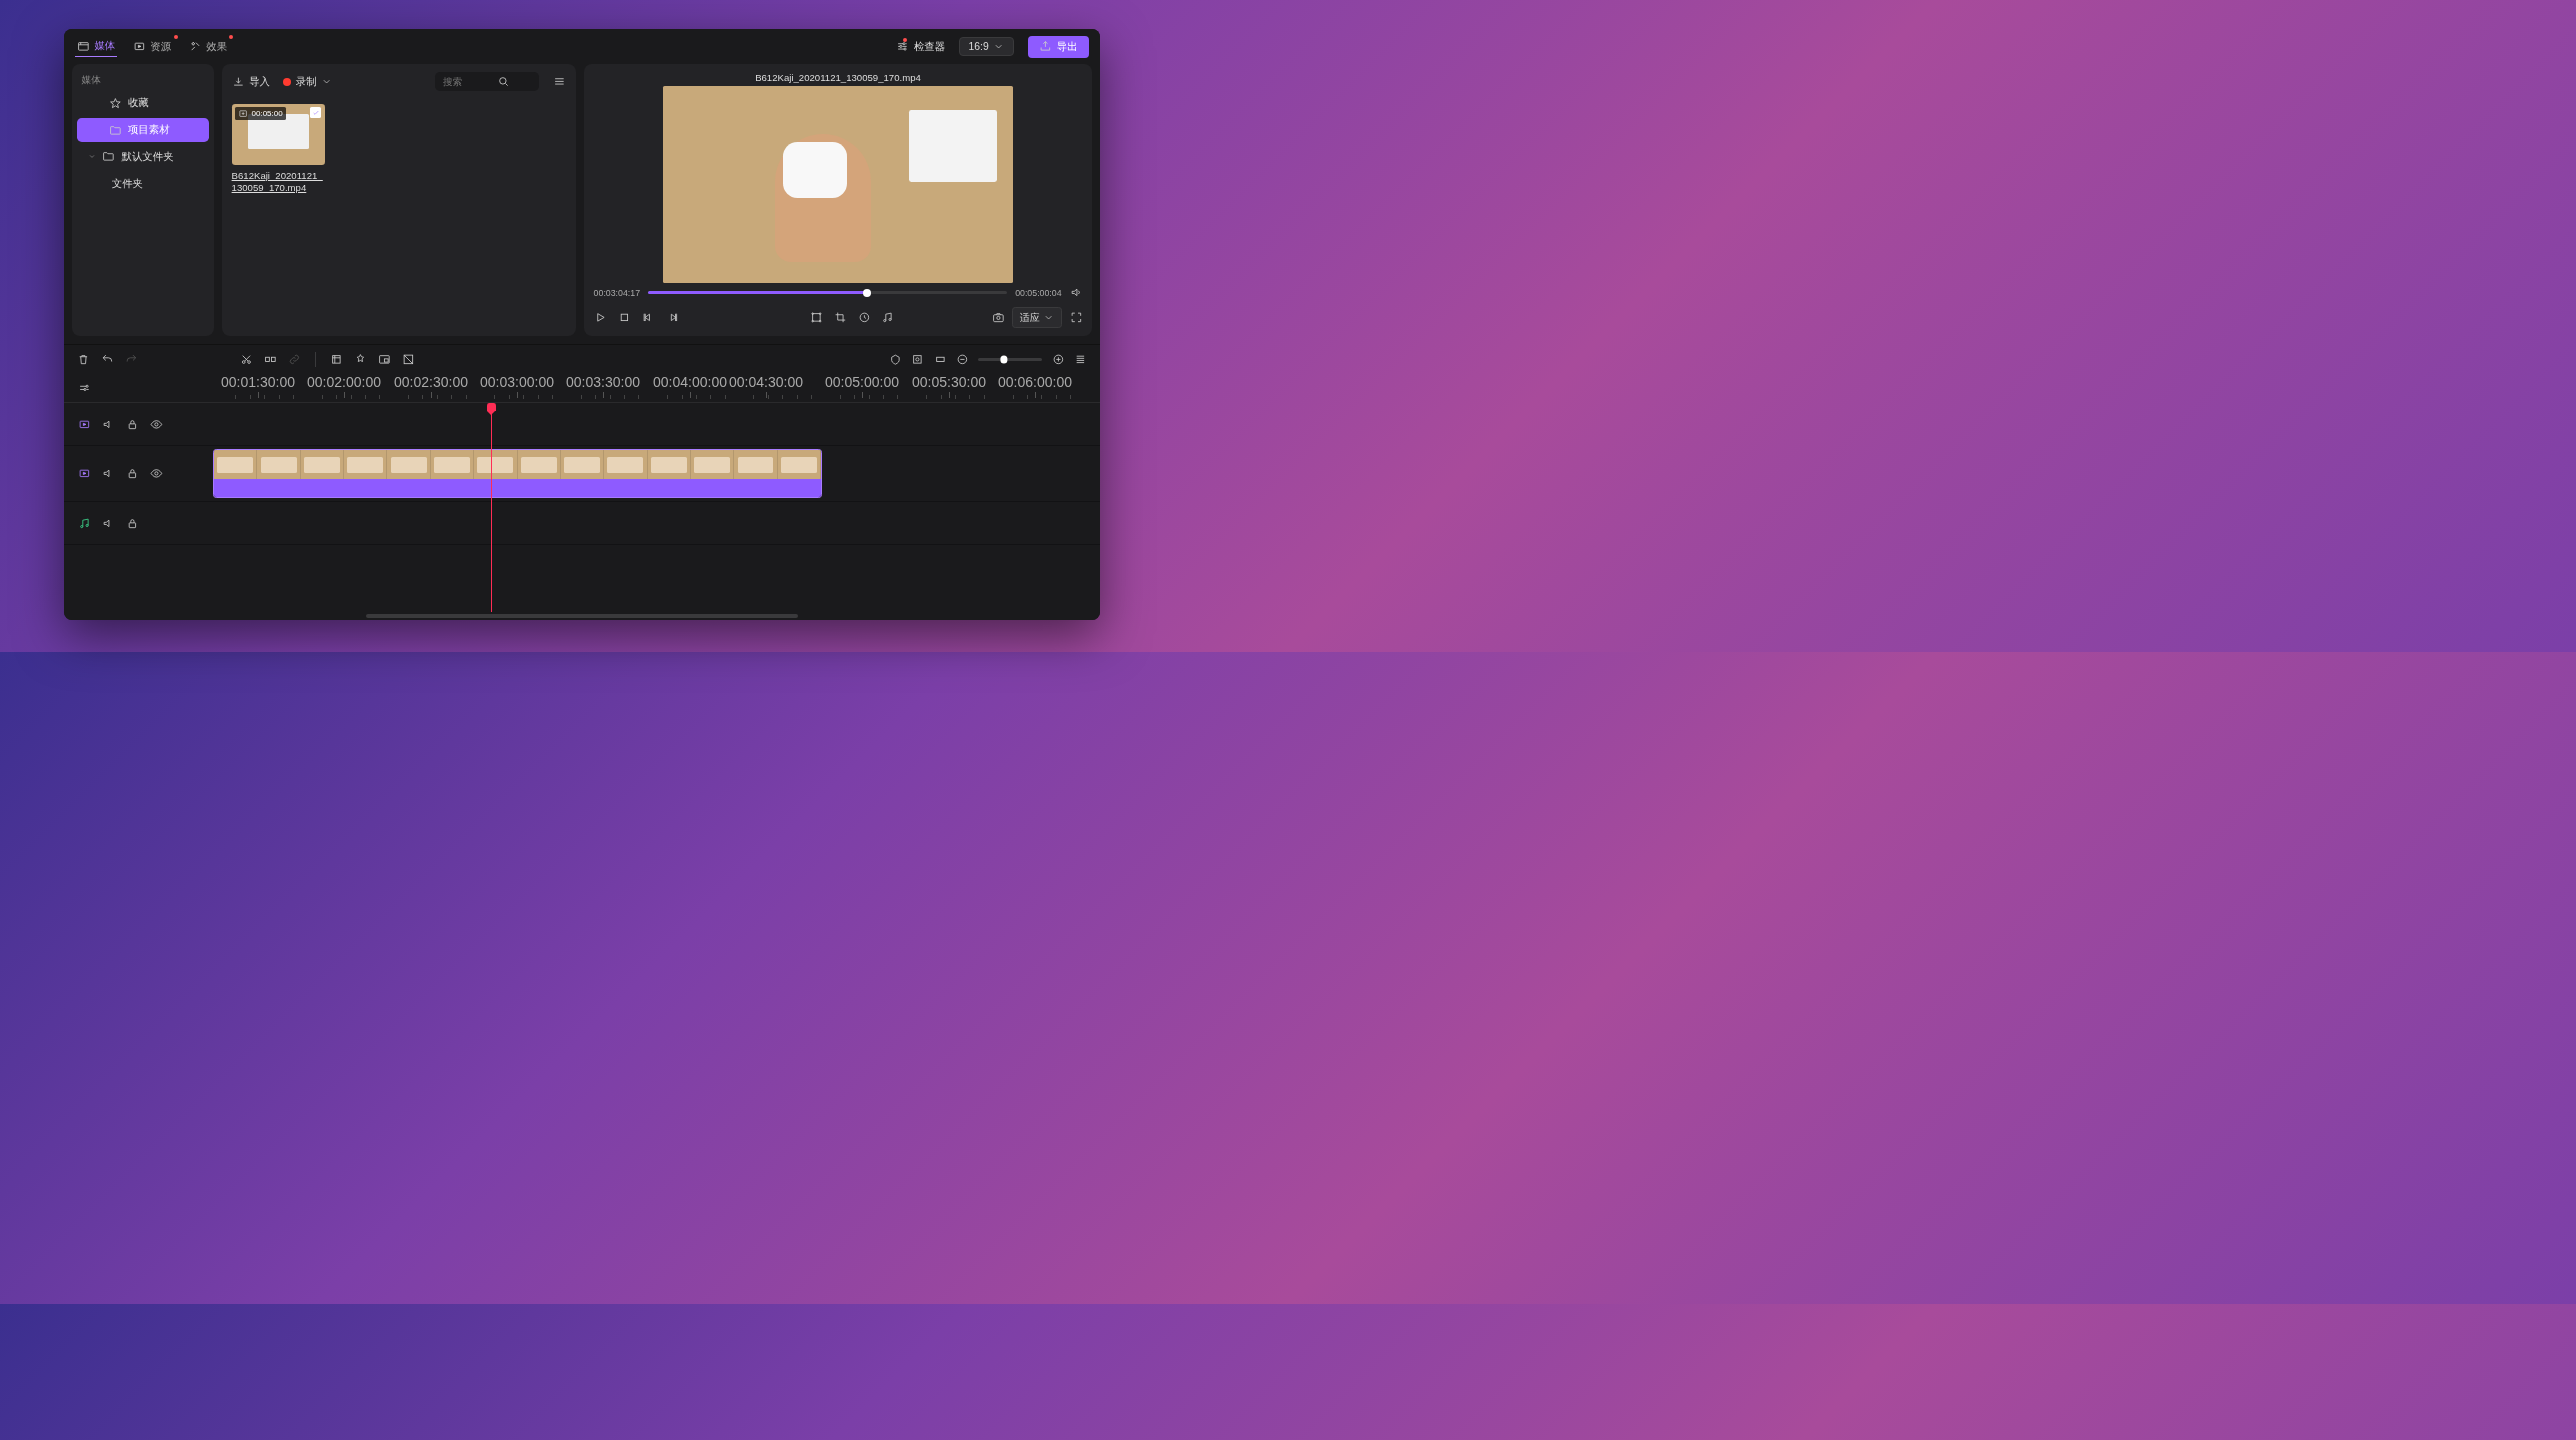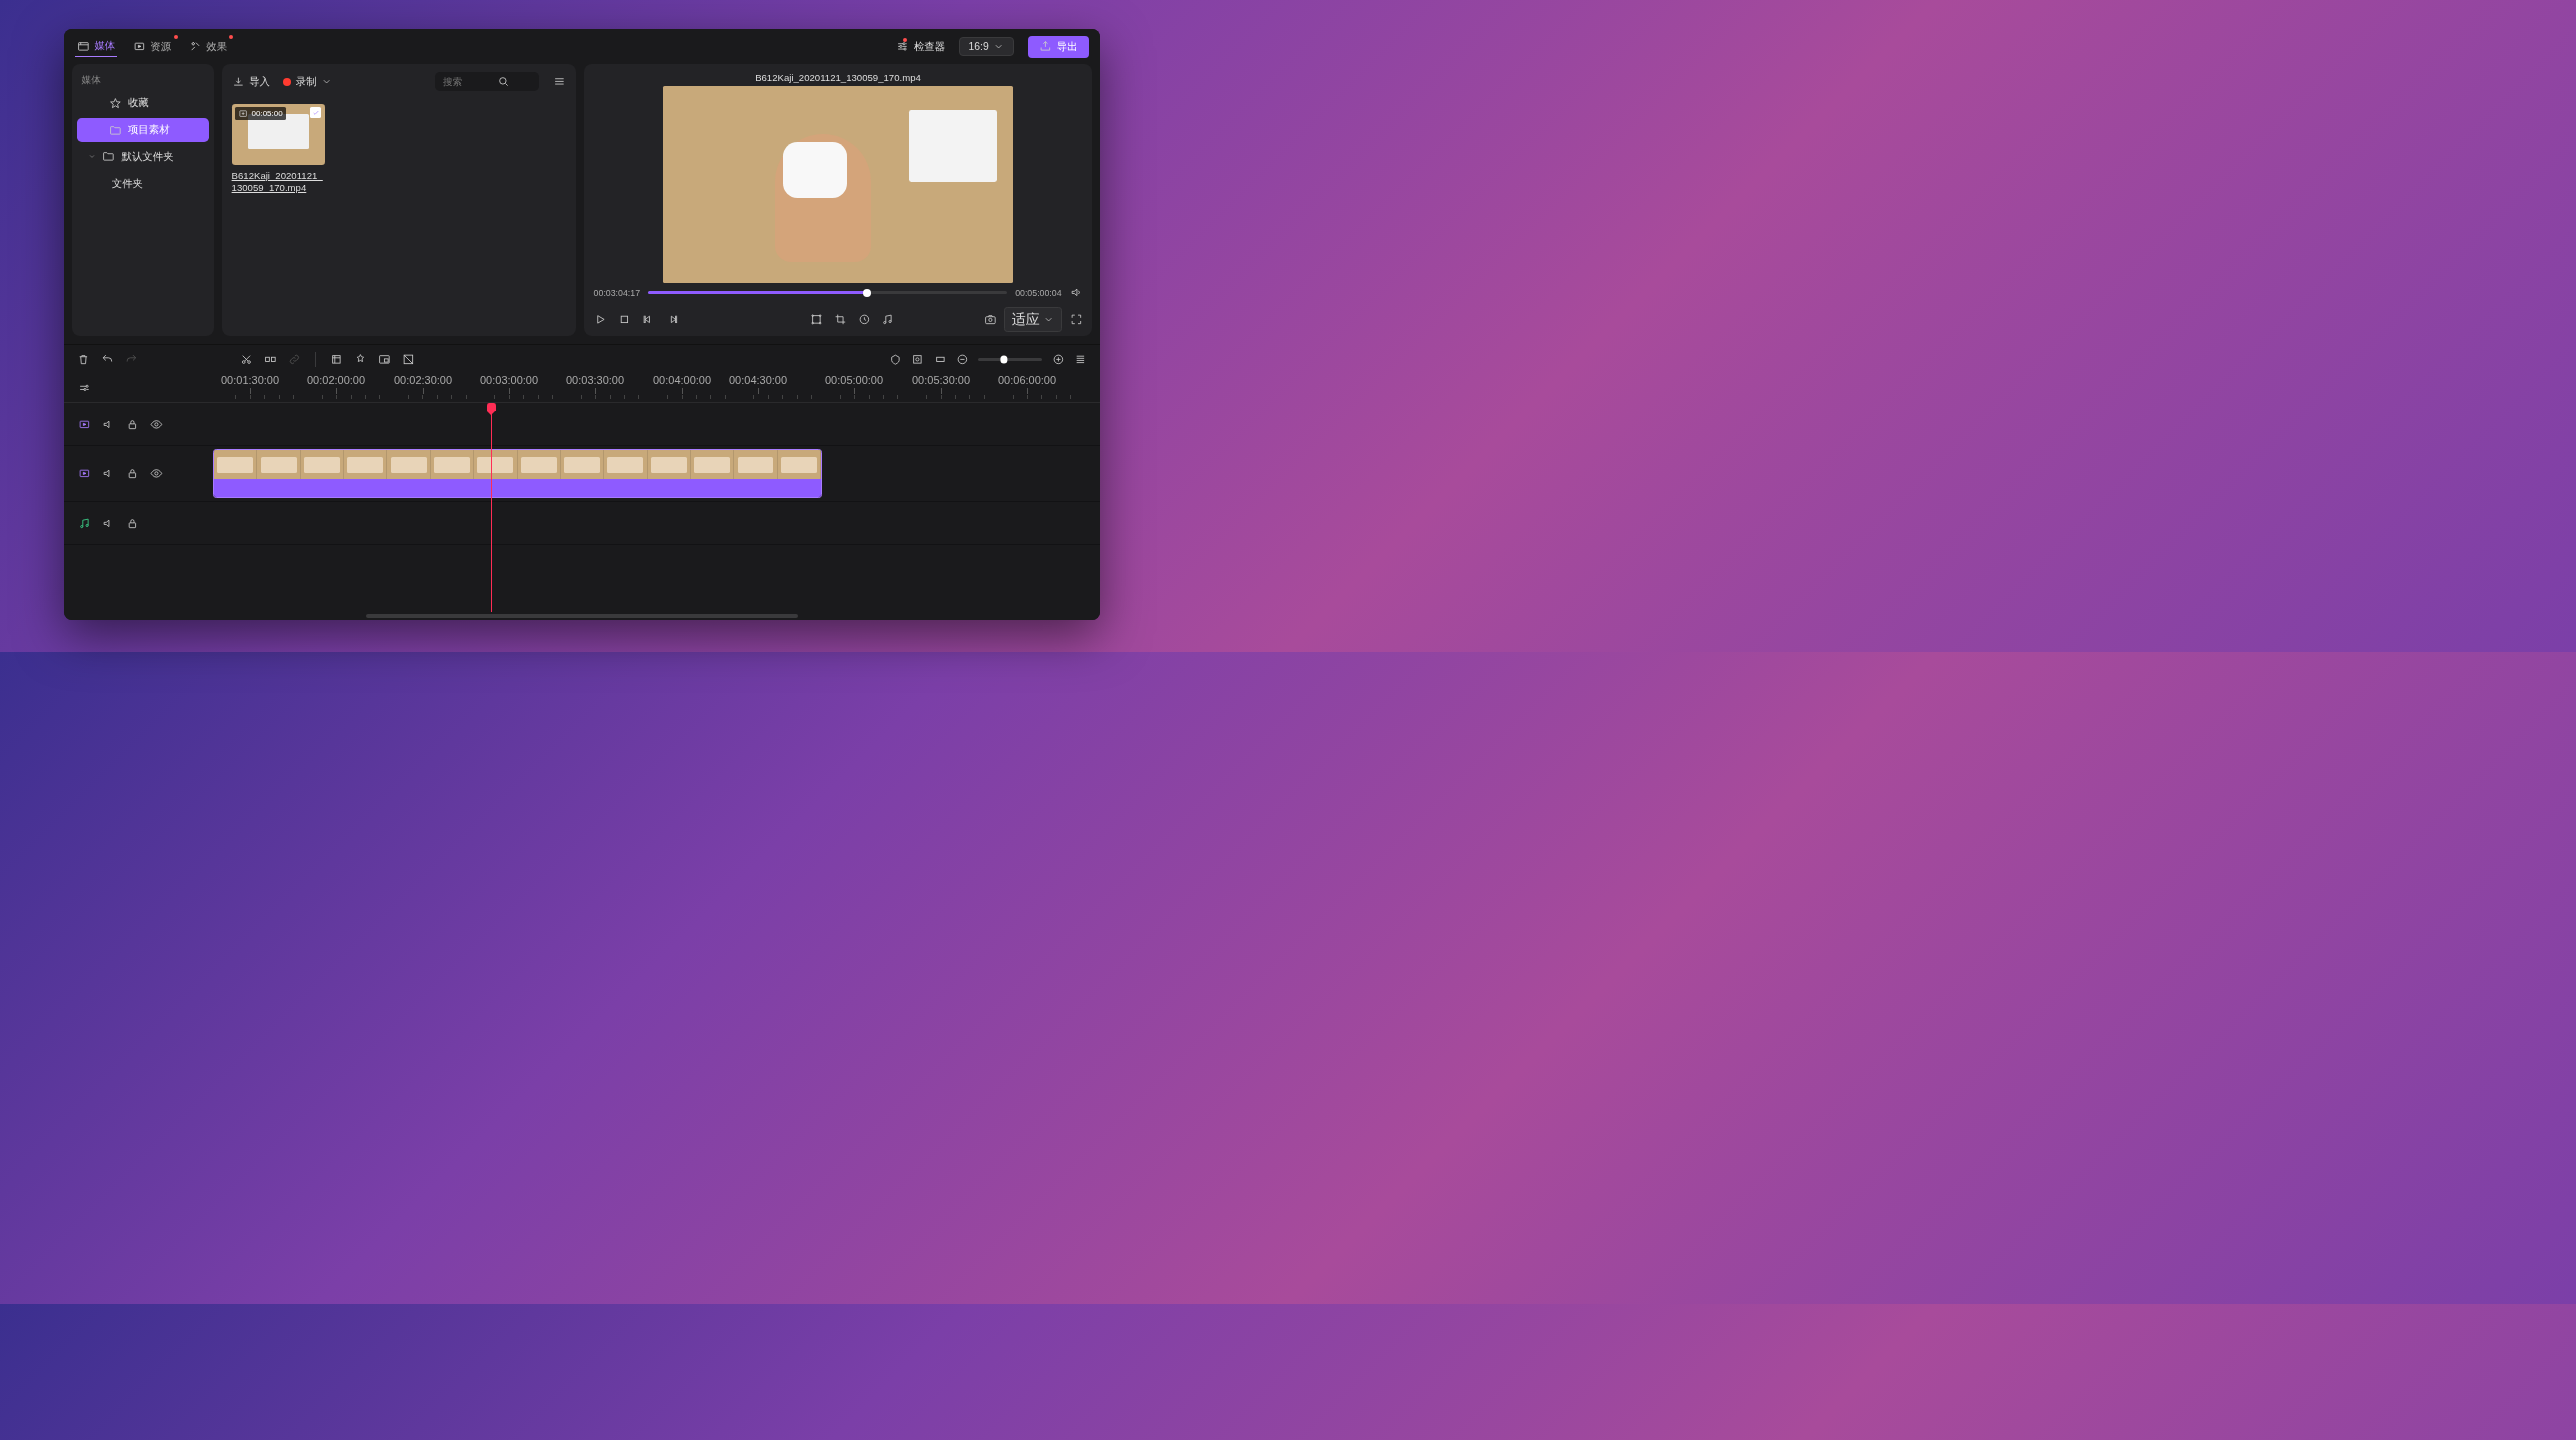--- a/index.html
+++ b/index.html
@@ -74,31 +74,31 @@
   .vidimg .whitebox { position:absolute; right:16px; top:24px; width:88px; height:72px; background:#f3f3f3; border-radius:2.4px;}
   .vidimg .hand { position:absolute; left:112px; top:48px; width:96px; height:128px; background:#d4a47a; border-radius:48px 48px 16px 16px;}
   .vidimg .case { position:absolute; left:120px; top:56px; width:64px; height:56px; background:#f8f8f8; border-radius:14.4px;}
   .scrubrow { display:flex; align-items:center; gap:8px; margin-top:3.2px; font-size:8.8px; color:#aaa;}
   .scrub { flex:1; height:3.2px; background:#3a3a3c; border-radius:1.6px; position:relative;}
   .scrub .fill { position:absolute; left:0; top:0; height:100%; width:61%; background:#8e5bff; border-radius:1.6px;}
   .scrub .knob { position:absolute; left:61%; top:50%; transform:translate(-50%,-50%); width:8px;height:8px;background:#fff;border-radius:50%;}
   .pctrls { display:flex; align-items:center; gap:11.2px; margin-top:8px;}
   .pctrls .grp { display:flex; gap:11.2px;}
   .pctrls .right { margin-left:auto; display:flex; align-items:center; gap:8px;}
-  .fitbtn { background:#2b2b2e; border:0.8px solid #3a3a3c; padding:2.4px 6.4px; border-radius:3.2px; display:flex; align-items:center; gap:3.2px; cursor:pointer; font-size:14px;}
+  .fitbtn { background:#2b2b2e; border:0.8px solid #3a3a3c; padding:2.4px 6.4px; border-radius:3.2px; display:flex; align-items:center; gap:3.2px; cursor:pointer; font-size:10px;}
   .timeline { flex:1; display:flex; flex-direction:column; background:#1a1a1c; border-top:0.8px solid #111; min-height:0;}
   .tltools { height:29px; display:flex; align-items:center; padding:0 12.8px; gap:11.2px;}
   .tltools .sep { width:0.8px; height:14.4px; background:#3a3a3c; margin:0 3.2px;}
   .tltools .r { margin-left:auto; display:flex; align-items:center; gap:9.6px;}
   .zoom { width:64px; height:2.4px; background:#3a3a3c; border-radius:1.6px; position:relative;}
   .zoom .zn { position:absolute; left:40%; top:50%; transform:translate(-50%,-50%); width:7.2px;height:7.2px;background:#fff;border-radius:50%;}
   .ruler { height:29px; position:relative; border-bottom:0.8px solid #2a2a2c; display:flex;}
   .trackhdr { width:149px; flex-shrink:0; display:flex; align-items:center; padding-left:14.4px;}
   .ruler .ticks { flex:1; position:relative; overflow:hidden;}
-  .ticks .mark { position:absolute; top:0; font-size:11px; color:#aaa;}
+  .ticks .mark { position:absolute; top:0; font-size:14px; color:#aaa;}
   .ticks .mark .ln { width:0.8px; height:6.4px; background:#555; margin:1.6px auto 0;}
   .ticks .minor { position:absolute; bottom:3.2px; width:0.8px; height:4px; background:#444;}
   .phead { position:absolute; top:0; bottom:0; width:0.8px; background:#ff2d55; z-index:5;}
   .phead .cap { position:absolute; top:0; left:-4px; width:8.8px; height:8px; background:#ff2d55; border-radius:2.4px 2.4px 0 0;}
   .phead .cap::after { content:''; position:absolute; bottom:-4px; left:0; border-left:4.4px solid transparent; border-right:4.4px solid transparent; border-top:4px solid #ff2d55;}
   .tracks { flex:1; overflow:hidden; position:relative;}
   .track { display:flex; height:43px; border-bottom:0.8px solid #121214;}
   .track.big { height:56px;}
   .track .hdr { width:149px; flex-shrink:0; display:flex; align-items:center; gap:11.2px; padding-left:14.4px;}
   .track .lane { flex:1; position:relative;}

